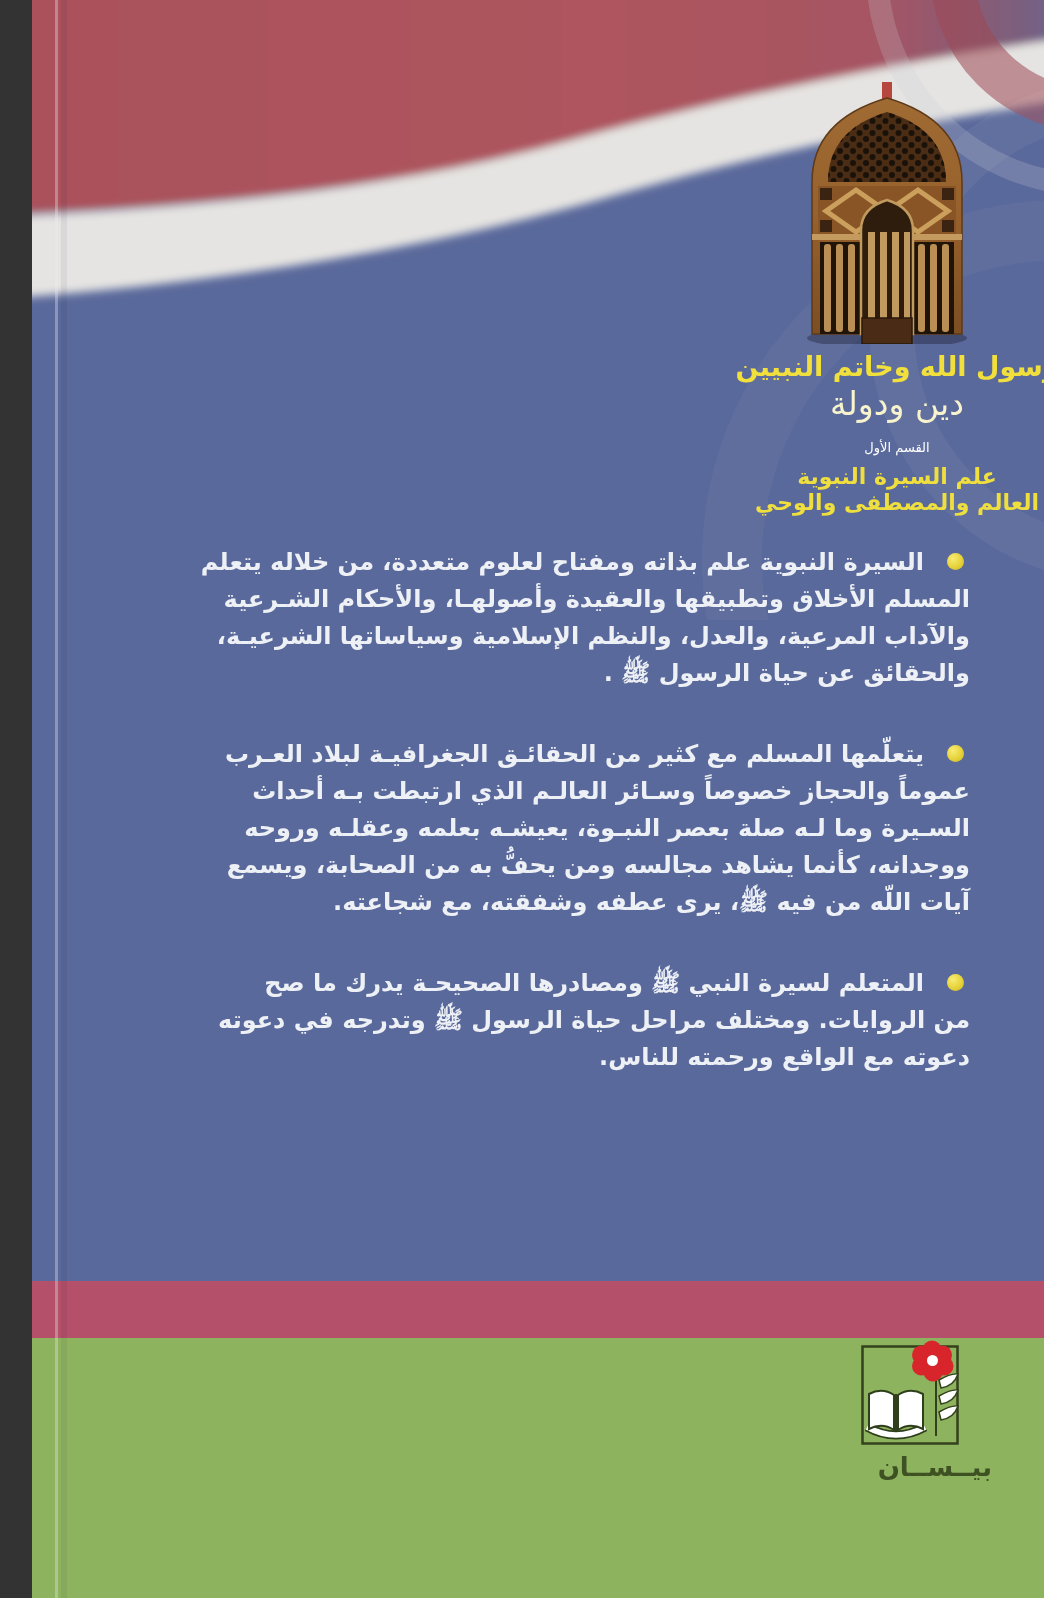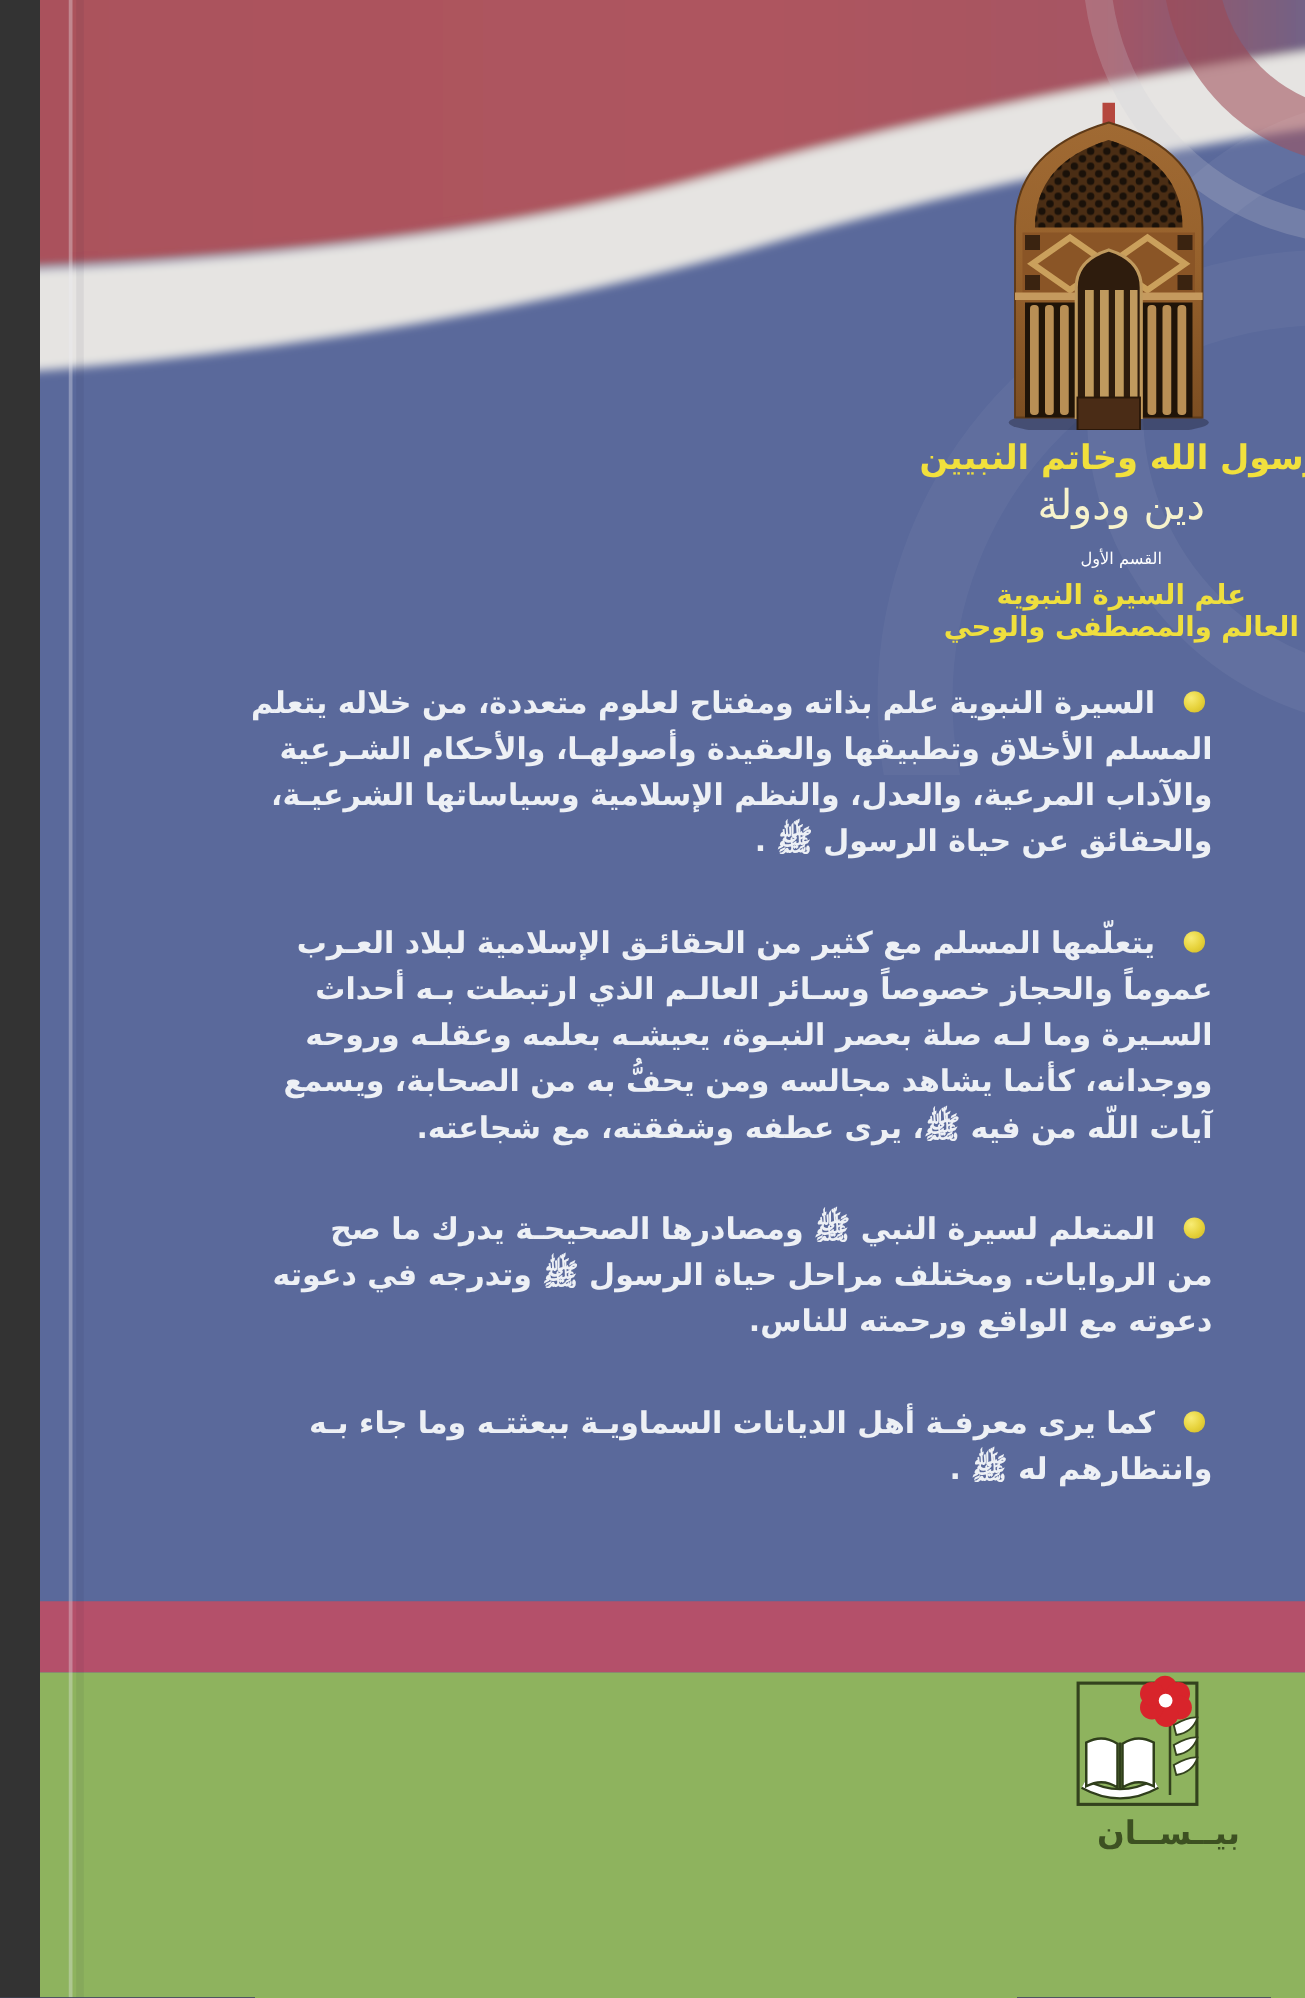--- a/index.html
+++ b/index.html
@@ -123,39 +123,34 @@
     <div class="para">
       <span class="bullet"></span>
       <div class="line first">السيرة النبوية علم بذاته ومفتاح لعلوم متعددة، من خلاله يتعلم</div>
       <div class="line">المسلم الأخلاق وتطبيقها والعقيدة وأصولهـا، والأحكام الشـرعية</div>
       <div class="line">والآداب المرعية، والعدل، والنظم الإسلامية وسياساتها الشرعيـة،</div>
       <div class="line">والحقائق عن حياة الرسول ﷺ .</div>
     </div>
 
     <div class="para">
       <span class="bullet"></span>
-      <div class="line first">يتعلّمها المسلم مع كثير من الحقائـق الإسلامية لبلاد العـرب</div>
+      <div class="line first">يتعلّمها المسلم مع كثير من الحقائـق الجغرافيـة لبلاد العـرب</div>
       <div class="line">عموماً والحجاز خصوصاً وسـائر العالـم الذي ارتبطت بـه أحداث</div>
       <div class="line">السـيرة وما لـه صلة بعصر النبـوة، يعيشـه بعلمه وعقلـه وروحه</div>
       <div class="line">ووجدانه، كأنما يشاهد مجالسه ومن يحفُّ به من الصحابة، ويسمع</div>
       <div class="line">آيات اللّه من فيه ﷺ، يرى عطفه وشفقته، مع شجاعته.</div>
     </div>
 
     <div class="para">
       <span class="bullet"></span>
       <div class="line first">المتعلم لسيرة النبي ﷺ ومصادرها الصحيحـة يدرك ما صح</div>
       <div class="line">من الروايات. ومختلف مراحل حياة الرسول ﷺ وتدرجه في دعوته</div>
       <div class="line">دعوته مع الواقع ورحمته للناس.</div>
     </div>
 
-    <div class="para">
-      <span class="bullet"></span>
-      <div class="line first">كما يرى معرفـة أهل الديانات السماويـة ببعثتـه وما جاء بـه</div>
-      <div class="line">وانتظارهم له ﷺ .</div>
-    </div>
 
   </div>
 
   <div class="abs band-red"></div>
   <div class="abs band-green"></div>
 
   <svg class="abs logo-svg" style="left:828px;top:1344px" width="104" height="104" viewBox="0 0 104 104">
     <rect x="2.5" y="2.5" width="95" height="97" fill="none" stroke="#33421d" stroke-width="2.5"></rect>
     <line x1="76" y1="26" x2="76" y2="92" stroke="#33421d" stroke-width="2"></line>
     <g>

